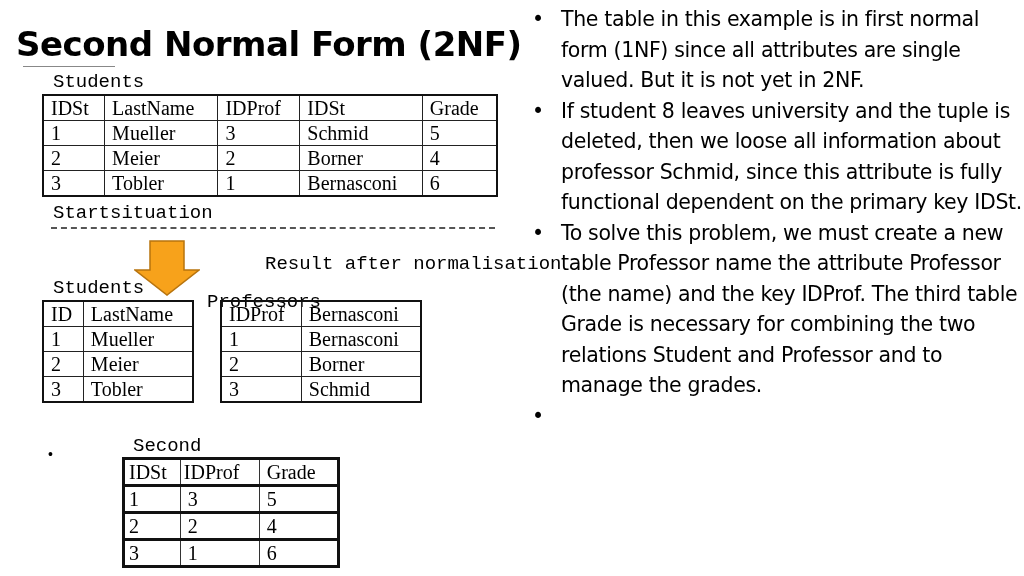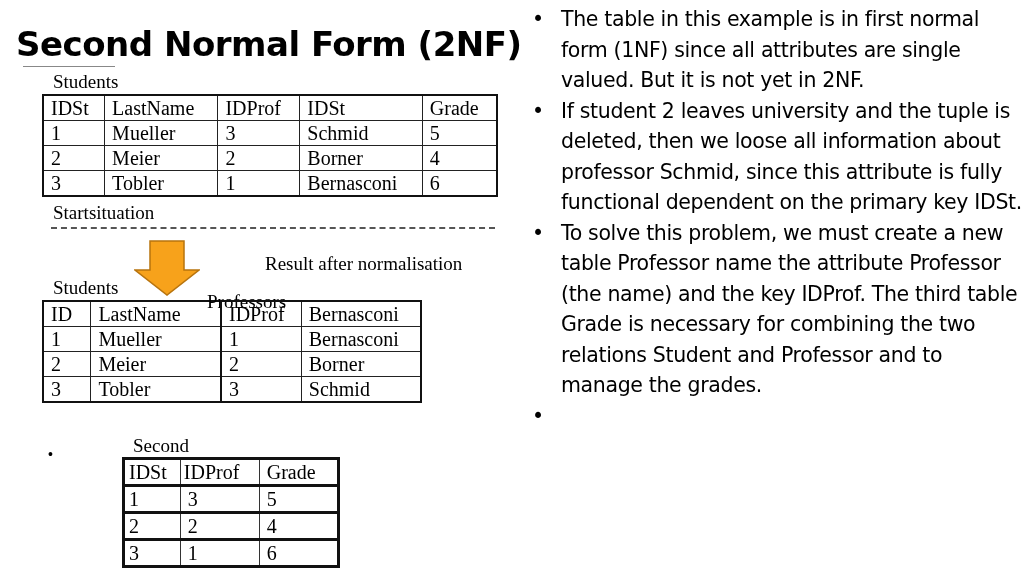--- a/index.html
+++ b/index.html
@@ -1,19 +1,19 @@
 <!DOCTYPE html>
 <html><head>
 <meta charset="utf-8">
 <style>
   html,body{margin:0;padding:0;background:#fff;}
   body{width:1024px;height:576px;position:relative;overflow:hidden;font-family:"Liberation Sans",sans-serif;color:#000;}
   .title{position:absolute;left:16px;top:24px;font-family:"DejaVu Sans",sans-serif;font-weight:bold;font-size:34px;letter-spacing:-0.5px;margin:0;}
   .title-rule{position:absolute;left:23px;top:66px;width:92px;height:1px;background:#888;}
-  .cap{position:absolute;font-family:Liberation Serif, serif;font-size:19px;line-height:20px;}
+  .cap{position:absolute;font-family:Liberation Mono, monospace;font-size:19px;line-height:20px;}
   table.rel{position:absolute;border-collapse:collapse;font-family:"Liberation Serif",serif;font-size:20px;border:2px solid #111;}
   table.rel td,table.rel th{border:1.5px solid #222;padding:0 6px 0 7px;height:24px;line-height:22px;text-align:left;white-space:nowrap;}
   table.rel th{font-weight:normal;}
   .dash{position:absolute;left:51px;top:227px;width:444px;border-top:2px dashed #555;}
   .arrow{position:absolute;left:134px;top:240px;}
   .bullets{position:absolute;left:532px;top:4px;width:490px;font-family:"DejaVu Sans",sans-serif;font-size:20.5px;line-height:30.5px;margin:0;padding:0;list-style:none;letter-spacing:-0.35px;}
   .bullets li{position:relative;padding-left:29px;}
   .bullets li .dot{position:absolute;left:0;top:0;}
   .stray-dot{position:absolute;left:48px;top:446px;font-size:14px;}
   table.grades{border:3px solid #111;}
@@ -61,21 +61,21 @@
 <div class="cap" style="left:53px;top:203px;">Startsituation</div>
 <div class="dash"></div>
 
 <svg class="arrow" width="66" height="56" viewBox="0 0 66 56">
   <polygon points="16,1 50,1 50,30 65,30 33,55 1,30 16,30" fill="#F7A21B" stroke="#B8740E" stroke-width="1.5"></polygon>
 </svg>
 
 <div class="cap" style="left:265px;top:254px;">Result after normalisation</div>
 
 <div class="cap" style="left:53px;top:278px;">Students</div>
-<table class="rel" style="left:42px;top:300px;width:180px;">
+<table class="rel" style="left:42px;top:300px;width:152px;">
   <tbody>
       <tr>
     <th>ID</th>
     <th>LastName</th>
   </tr>
   <tr>
     <td>1</td>
     <td>Mueller</td>
   </tr>
   <tr>
@@ -139,21 +139,21 @@
 </tbody>
   </table>
 
 <ul class="bullets">
   <li>
     <span class="dot">•</span>
     <span>The table in this example is in first normal form (1NF) since all attributes are single valued. But it is not yet in 2NF.</span>
   </li>
   <li>
     <span class="dot">•</span>
-    <span> If student 2 leaves university and the tuple is deleted, then we loose all information about professor Schmid, since this attribute is fully functional dependent on the primary key IDSt.</span>
+    <span> If student 8 leaves university and the tuple is deleted, then we loose all information about professor Schmid, since this attribute is fully functional dependent on the primary key IDSt.</span>
   </li>
   <li>
     <span class="dot">•</span>
     <span> To solve this problem, we must create a new table Professor name the attribute Professor (the name) and the key IDProf. The third table Grade is necessary for combining the two relations Student and Professor and to manage the grades.</span>
   </li>
   <li>
     <span class="dot">•</span>
   </li>
 </ul>
 

